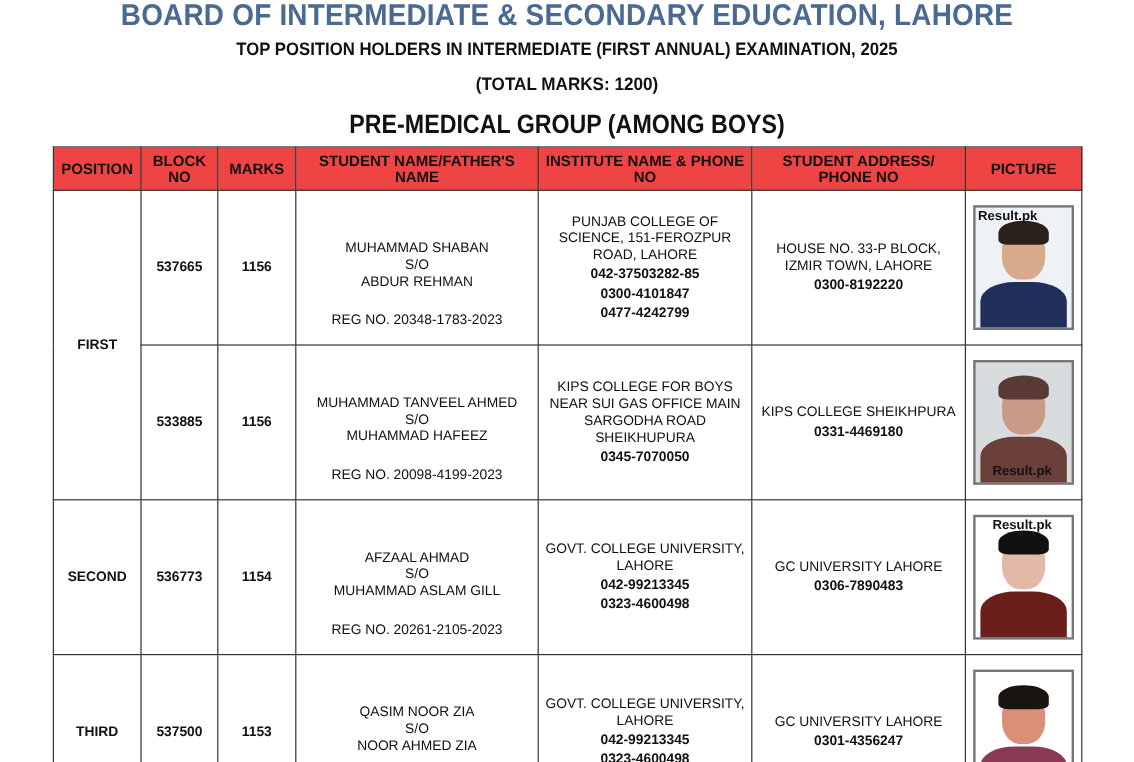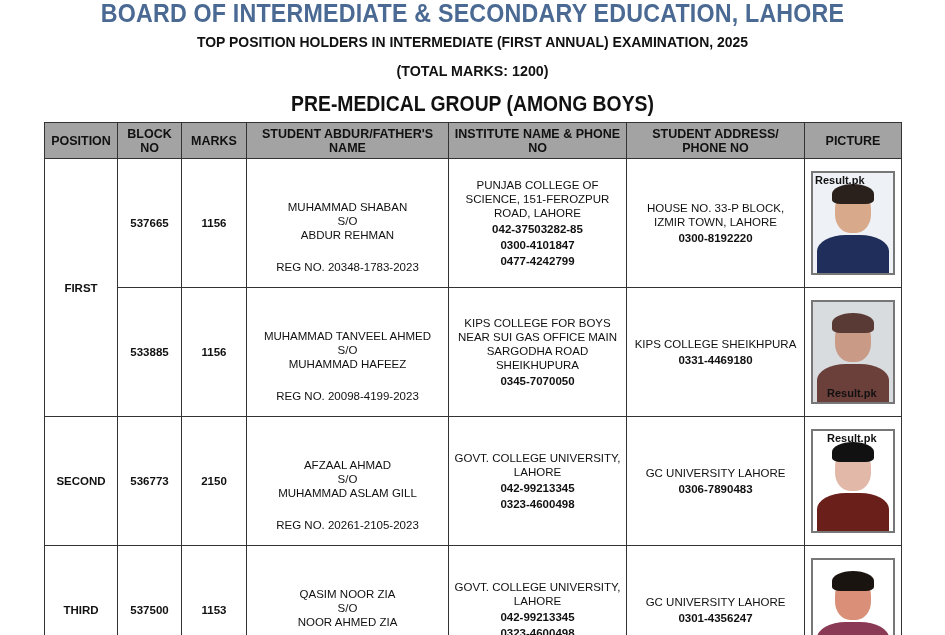--- a/index.html
+++ b/index.html
@@ -4,21 +4,21 @@
 <style>
   html, body { margin: 0; padding: 0; background: #ffffff; }
   body { width: 945px; height: 635px; position: relative; overflow: hidden; font-family: "Liberation Sans", sans-serif; color: #111; }
   .title-main { position: absolute; top: 0; left: 0; width: 945px; text-align: center; font-size: 25px; font-weight: bold; color: #4a6a94; letter-spacing: 0.2px; line-height: 26px; transform: scaleX(0.93); }
   .title-sub { position: absolute; top: 33px; left: 0; width: 945px; text-align: center; font-size: 15px; font-weight: bold; color: #111; line-height: 18px; transform: scaleX(0.93); }
   .title-marks { position: absolute; top: 62px; left: 0; width: 945px; text-align: center; font-size: 15px; font-weight: bold; color: #111; line-height: 18px; transform: scaleX(0.95); }
   .title-group { position: absolute; top: 91px; left: 0; width: 945px; text-align: center; font-size: 22px; font-weight: bold; color: #111; line-height: 26px; transform: scaleX(0.88); }
 
   table.results { position: absolute; top: 122px; left: 44px; width: 857px; border-collapse: collapse; table-layout: fixed; }
   table.results th, table.results td { border: 1.5px solid #333; text-align: center; vertical-align: middle; padding: 0 3px; }
-  table.results th { background: #a3a3a3; font-size: 12.5px; font-weight: bold; line-height: 14px; height: 35px; color: #111; }
+  table.results th { background: #ef4444; font-size: 12.5px; font-weight: bold; line-height: 14px; height: 35px; color: #111; }
   table.results td { font-size: 11.5px; line-height: 14px; }
   td.pos, td.roll, td.marks { font-weight: bold; margin-top: 28px; }
   .nm { font-weight: normal; display: block; margin-top: 28px; }
   .so { display: block; }
   .fa { display: block; }
   .reg { display: block; margin-top: 18px; }
   .inst-name { display: block; }
   .ph { display: block; font-weight: bold; margin-top: 2px; }
   .addr { display: block; }
 
@@ -46,21 +46,21 @@
     <col style="width:202px">
     <col style="width:178px">
     <col style="width:178px">
     <col style="width:97px">
   </colgroup>
   <thead>
     <tr>
       <th>POSITION</th>
       <th>BLOCK NO</th>
       <th>MARKS</th>
-      <th>STUDENT ABDUR/FATHER'S NAME</th>
+      <th>STUDENT NAME/FATHER'S NAME</th>
       <th>INSTITUTE NAME &amp; PHONE NO</th>
       <th>STUDENT ADDRESS/ PHONE NO</th>
       <th>PICTURE</th>
     </tr>
   </thead>
   <tbody>
 
     <tr style="height:116px">
       <td class="pos" rowspan="2">FIRST</td>
       <td class="roll">537665</td>
@@ -114,21 +114,21 @@
           <div class="face" style="background:#c99a86"></div>
           <div class="hair" style="background:#5a3a34"></div>
           <span class="wm bottom">Result.pk</span>
         </div>
       </td>
     </tr>
 
     <tr style="height:112px">
       <td class="pos">SECOND</td>
       <td class="roll">536773</td>
-      <td class="marks">2150</td>
+      <td class="marks">1154</td>
       <td>
         <span class="nm">AFZAAL AHMAD</span>
         <span class="so">S/O</span>
         <span class="fa">MUHAMMAD ASLAM GILL</span>
         <span class="reg">REG NO. 20261-2105-2023</span>
       </td>
       <td>
         <span class="inst-name">GOVT. COLLEGE UNIVERSITY, LAHORE</span>
         <span class="ph">042-99213345</span>
         <span class="ph">0323-4600498</span>

